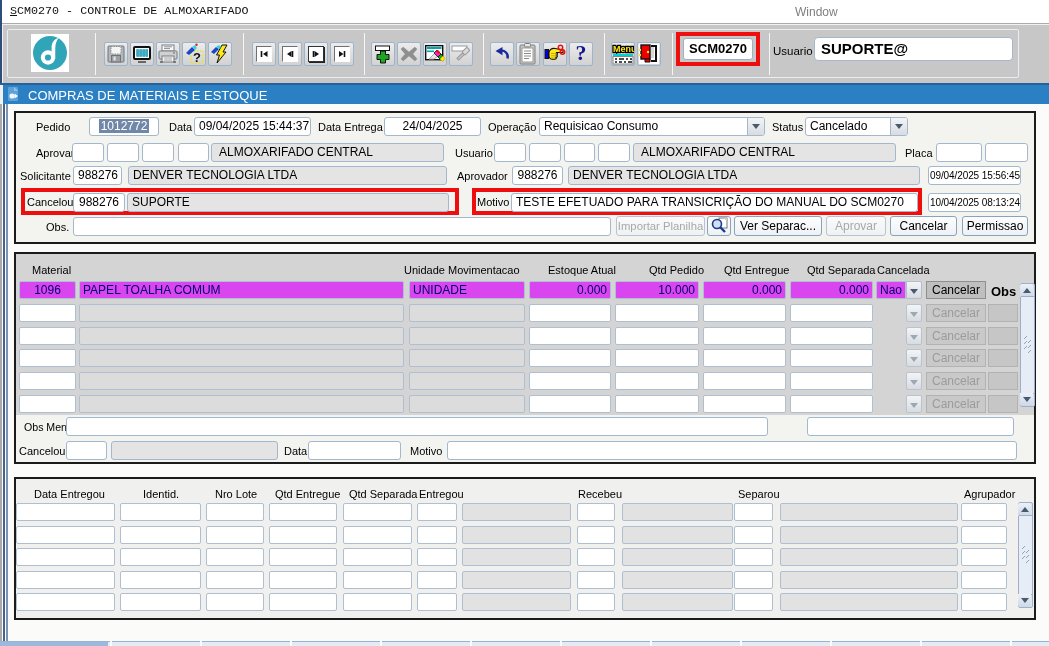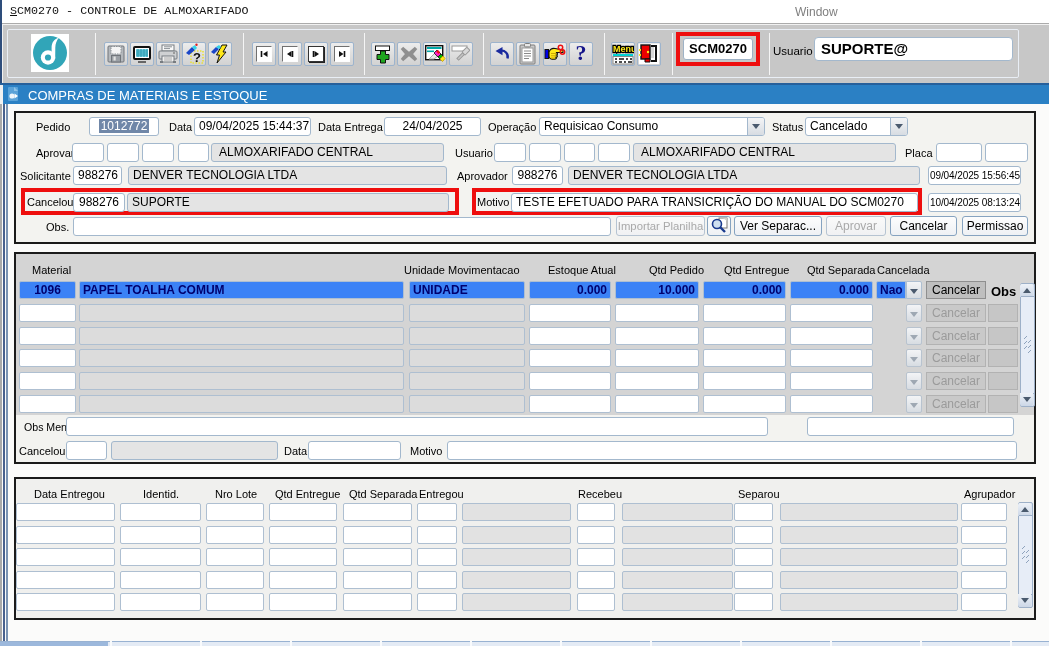--- a/index.html
+++ b/index.html
@@ -12,21 +12,21 @@
 .ctr{text-align:center}
 .rt{text-align:right}
 .b{font-weight:bold}
 .btn{position:absolute;background:linear-gradient(#fdfdfd,#eef1f4);border:1px solid #86a3c0;border-radius:3px;font-size:12px;color:#000;text-align:center;line-height:18px;height:20px}
 .btn.dis{border-color:#b6c4d2;color:#a9a9a9;background:linear-gradient(#fafafa,#f0f1f3)}
 .tbtn{position:absolute;width:24px;height:24px;background:linear-gradient(#ececec,#d2d2d2);border:1px solid #9db4cd;border-radius:2px;top:42px}
 .sep{position:absolute;width:1px;background:#8f8f8f;border-right:1px solid #f5f5f5;top:33px;height:42px}
 .gbox{position:absolute;border:2px solid #1b1b1b;left:14px;width:1022px;background:#f3f3f0}
 .glbl{position:absolute;font-size:11px;color:#000;white-space:nowrap}
 .cell{position:absolute;border:1px solid #aebfd1;border-radius:2px;background:#fff;height:18px;font-size:12px;line-height:16px;padding:0 3px;white-space:nowrap;overflow:hidden}
-.ycell{background:#3b82f6;color:#00006e;font-weight:bold}
+.ycell{background:#d946ef;color:#00006e;font-weight:normal}
 .gcell{background:#dcdcdc}
 .navin{position:absolute;left:3px;top:3px;width:16px;height:16px;background:#fff;border-top:1px solid #707070;border-left:1px solid #707070;border-right:1px solid #fdfdfd;border-bottom:1px solid #fdfdfd}
 .cbtn{position:absolute;width:17px;background:linear-gradient(#f3f4f6,#d7dce2);border-left:1px solid #a3b8cd}
 .arr{position:absolute;width:0;height:0;border-left:4px solid transparent;border-right:4px solid transparent;border-top:5px solid #4a5a6e}
 .sbar{position:absolute;width:15px;background:#dce4f0;border:1px solid #9db0c8;border-radius:2px}
 .sbtn{position:absolute;left:0;width:13px;height:13px;background:linear-gradient(#eef2f8,#ccd7e7)}
 .sthumb{position:absolute;left:0;width:13px;background:#e7edf7;border-top:1px solid #9db0c8;border-bottom:1px solid #9db0c8}
 </style>
 </head>
 <body>

